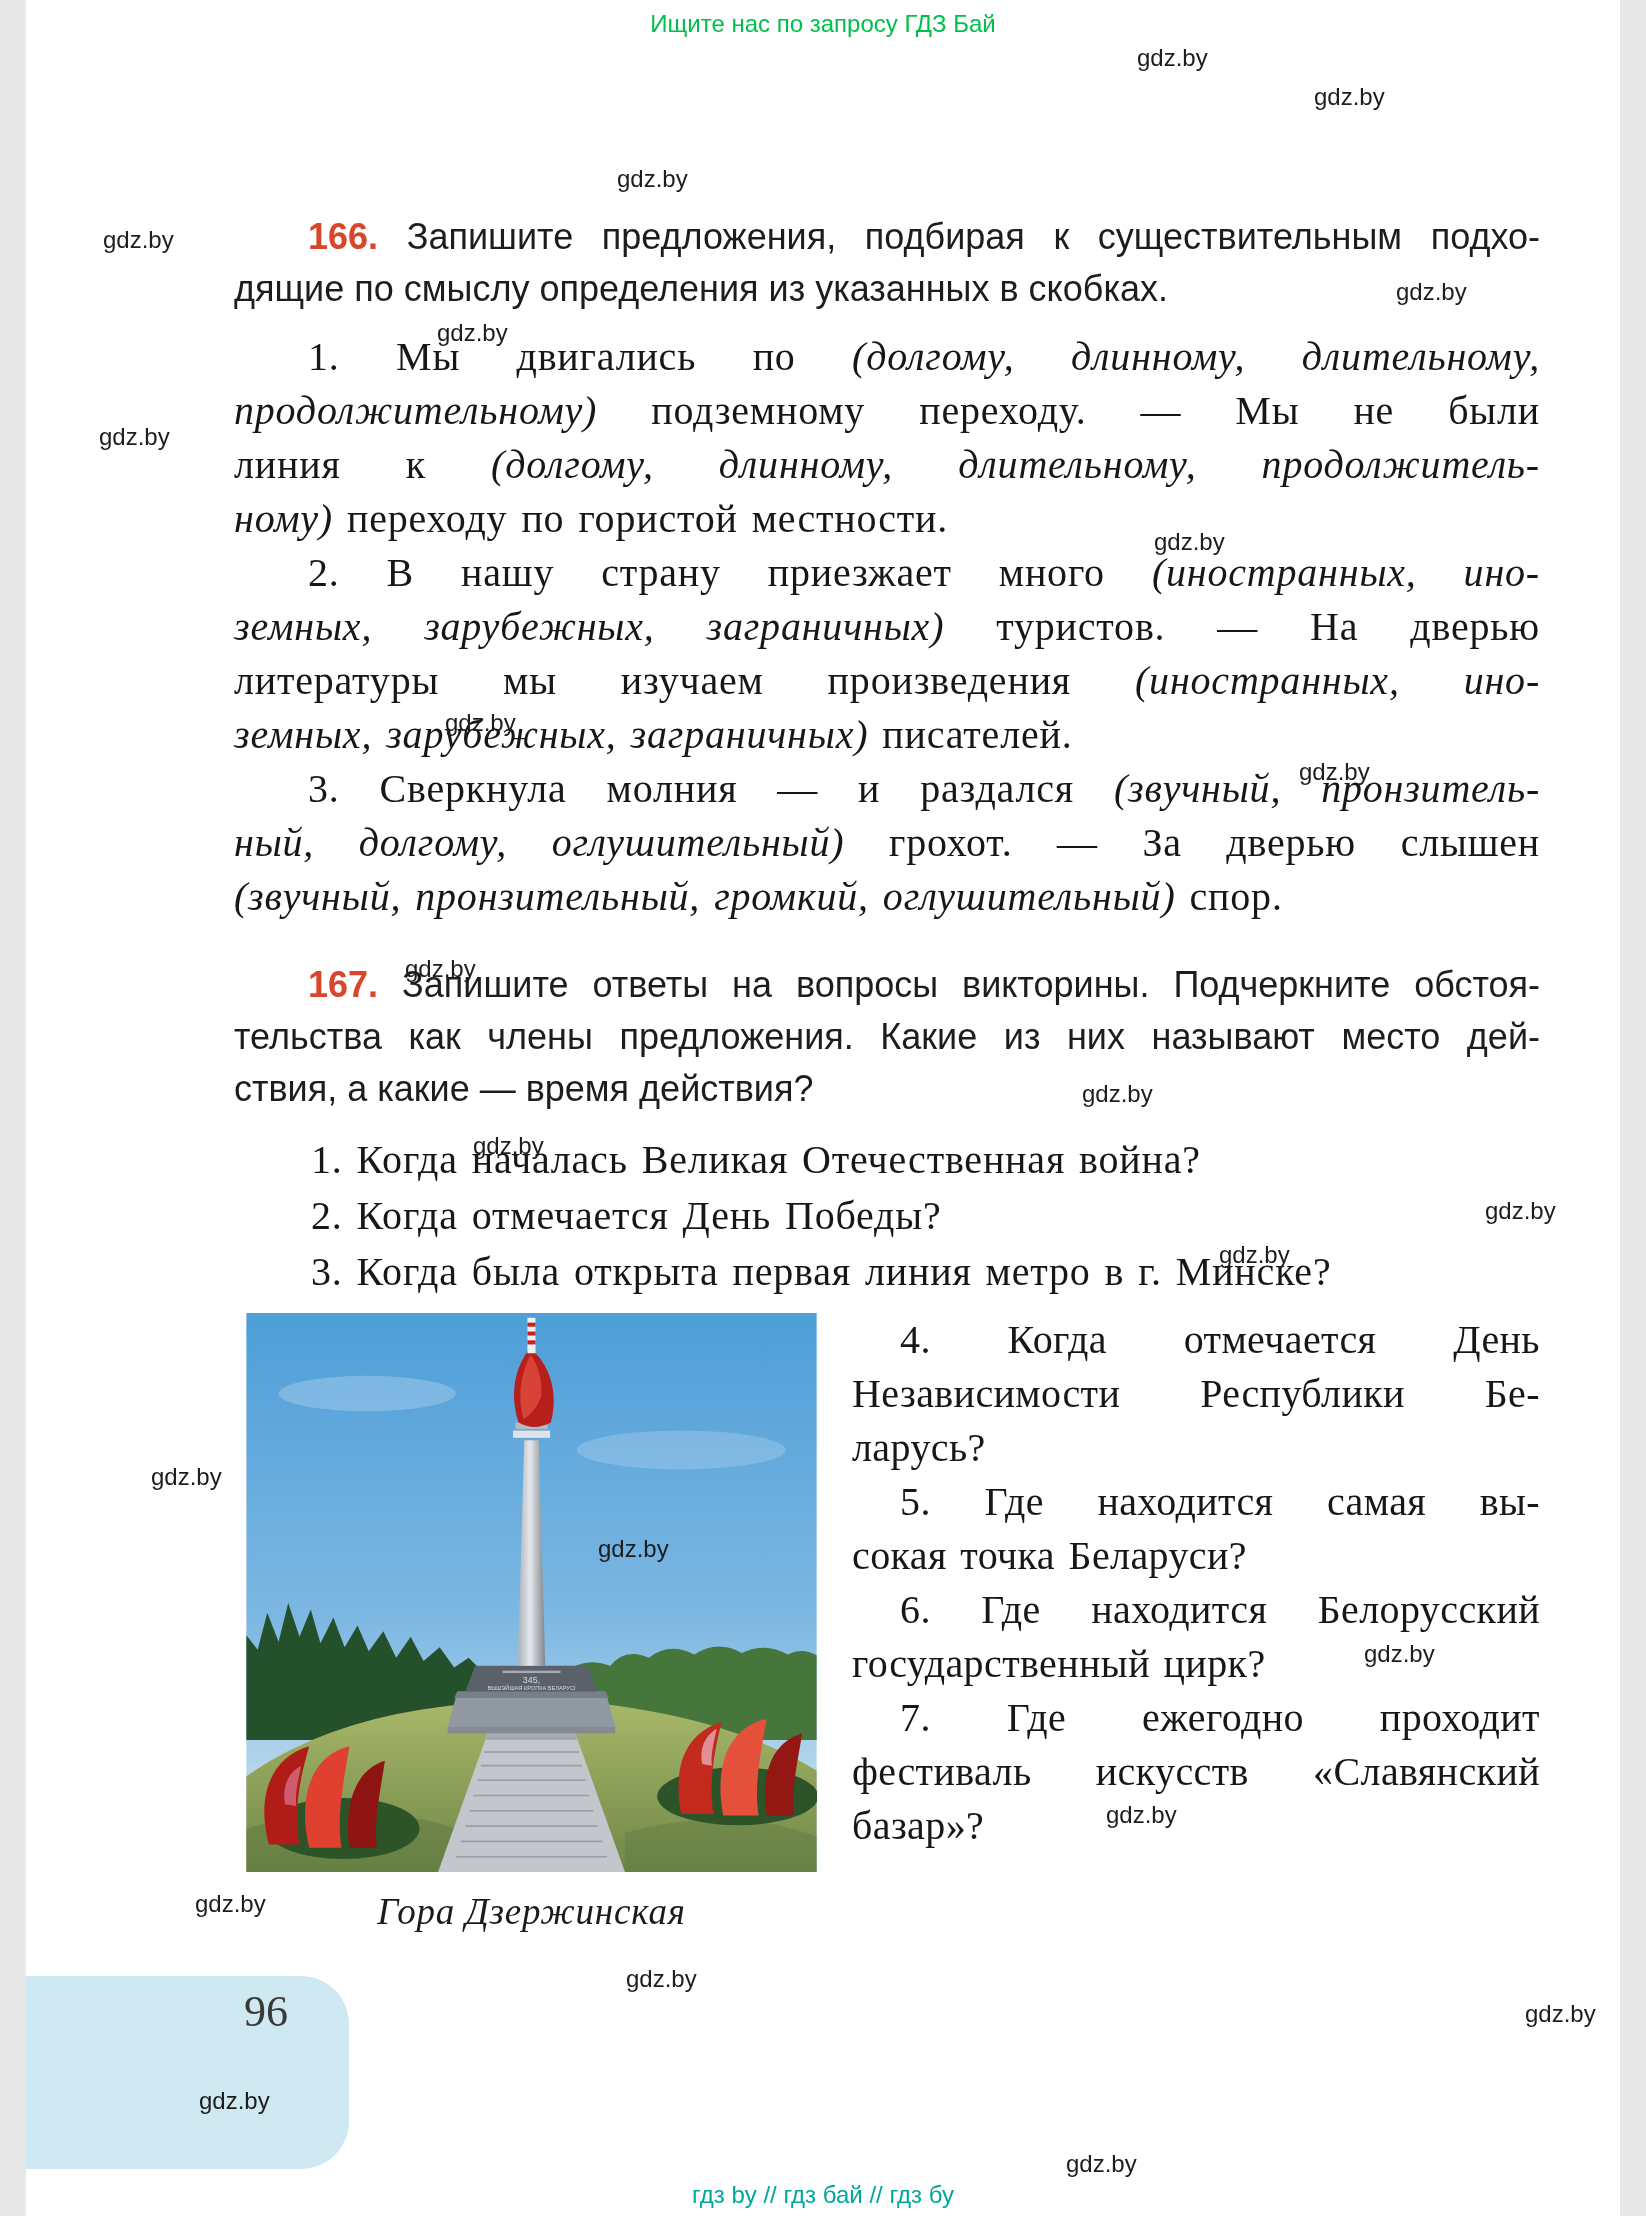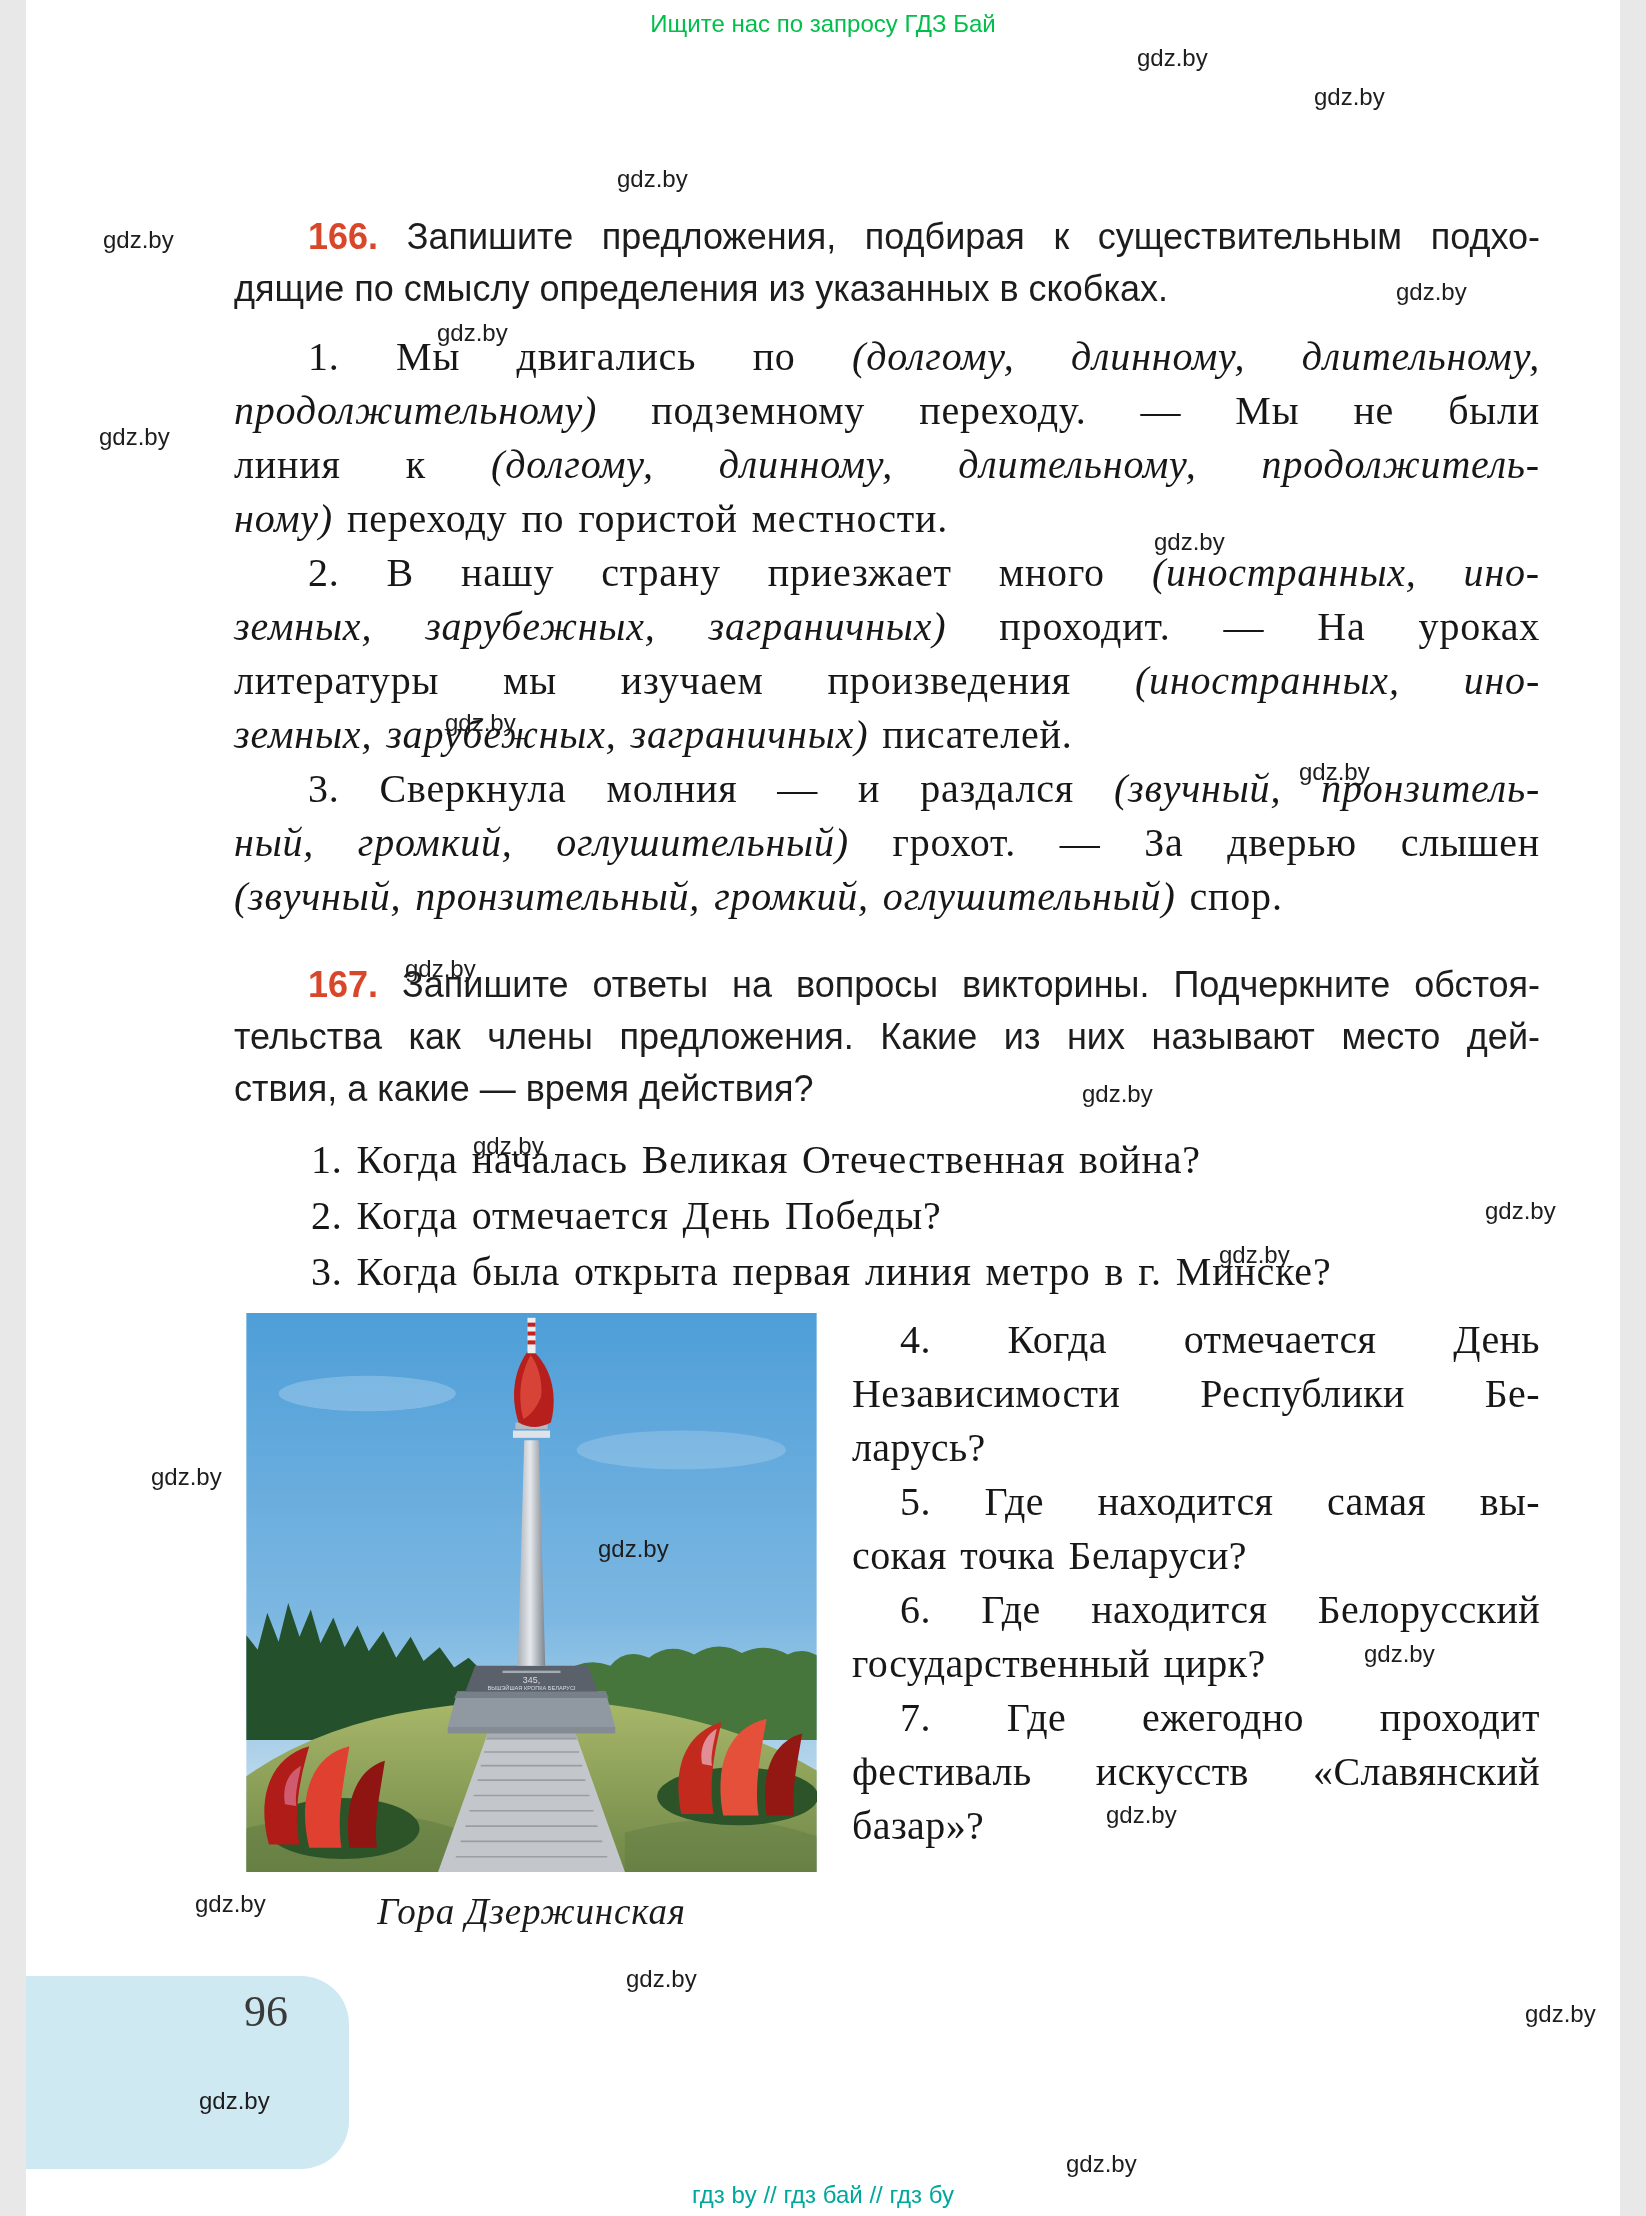--- a/index.html
+++ b/index.html
@@ -75,27 +75,27 @@
       </div>
 
     <div class="book">
         <div class="tline just ind"><span>1. Мы двигались по </span><span class="it">(долгому, длинному, длительному,</span></div>
         <div class="tline just"><span class="it">продолжительному)</span><span> подземному переходу. — Мы не были</span></div>
         <div class="tline just"><span>линия к </span><span class="it">(долгому, длинному, длительному, продолжитель-</span></div>
         <div class="tline"><span class="it">ному)</span><span> переходу по гористой местности.</span></div>
       </div>
     <div class="book">
         <div class="tline just ind"><span>2. В нашу страну приезжает много </span><span class="it">(иностранных, ино-</span></div>
-        <div class="tline just"><span class="it">земных, зарубежных, заграничных)</span><span> проходит. — На уроках</span></div>
+        <div class="tline just"><span class="it">земных, зарубежных, заграничных)</span><span> туристов. — На дверью</span></div>
         <div class="tline just"><span>литературы мы изучаем произведения </span><span class="it">(иностранных, ино-</span></div>
         <div class="tline"><span class="it">земных, зарубежных, заграничных)</span><span> писателей.</span></div>
       </div>
     <div class="book">
         <div class="tline just ind"><span>3. Сверкнула молния — и раздался </span><span class="it">(звучный, пронзитель-</span></div>
-        <div class="tline just"><span class="it">ный, громкий, оглушительный)</span><span> грохот. — За дверью слышен</span></div>
+        <div class="tline just"><span class="it">ный, долгому, оглушительный)</span><span> грохот. — За дверью слышен</span></div>
         <div class="tline"><span class="it">(звучный, пронзительный, громкий, оглушительный)</span><span> спор.</span></div>
       </div>
 
     <div class="ex-head ex-head-167">
         <div class="tline just ind"><span class="exnum">167.</span><span> Запишите ответы на вопросы викторины. Подчеркните обстоя-</span></div>
         <div class="tline just"><span>тельства как члены предложения. Какие из них называют место дей-</span></div>
         <div class="tline"><span>ствия, а какие — время действия?</span></div>
       </div>
 
     <div class="quiz-intro">

